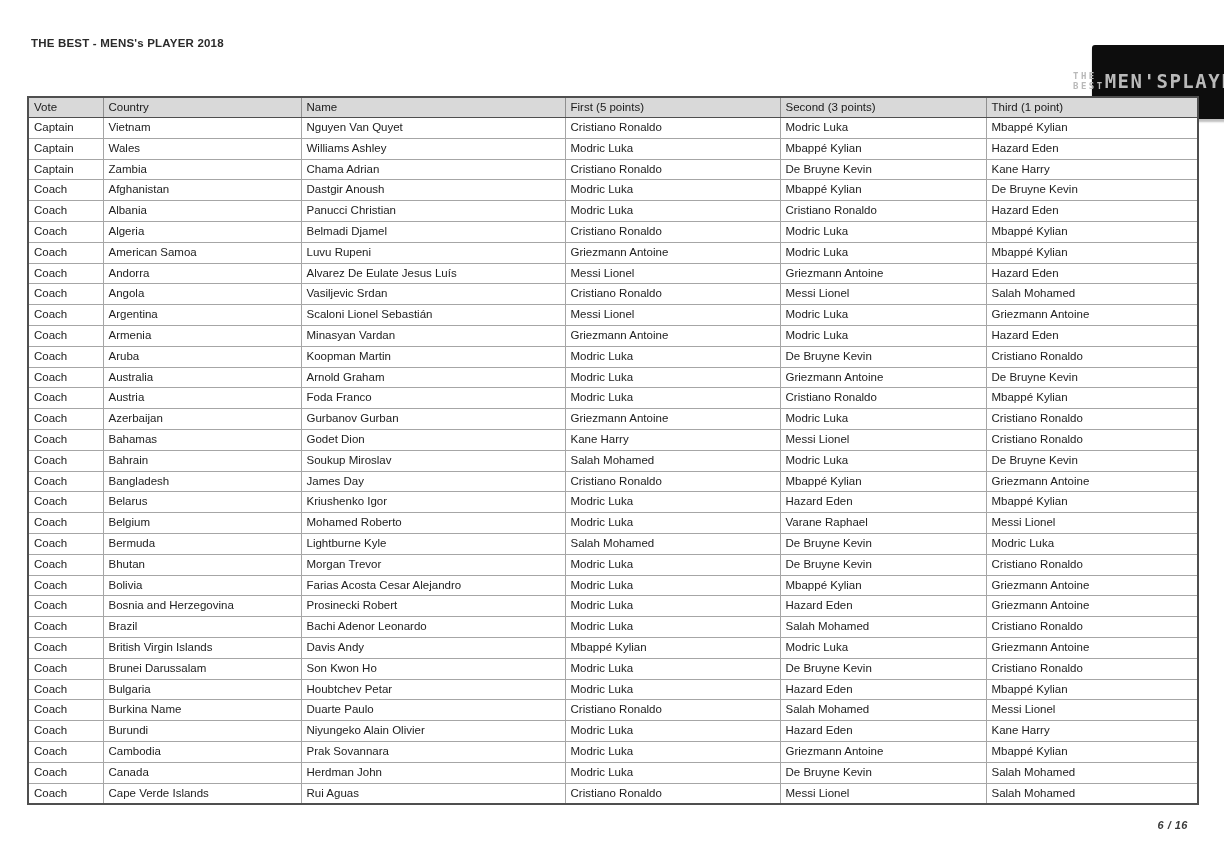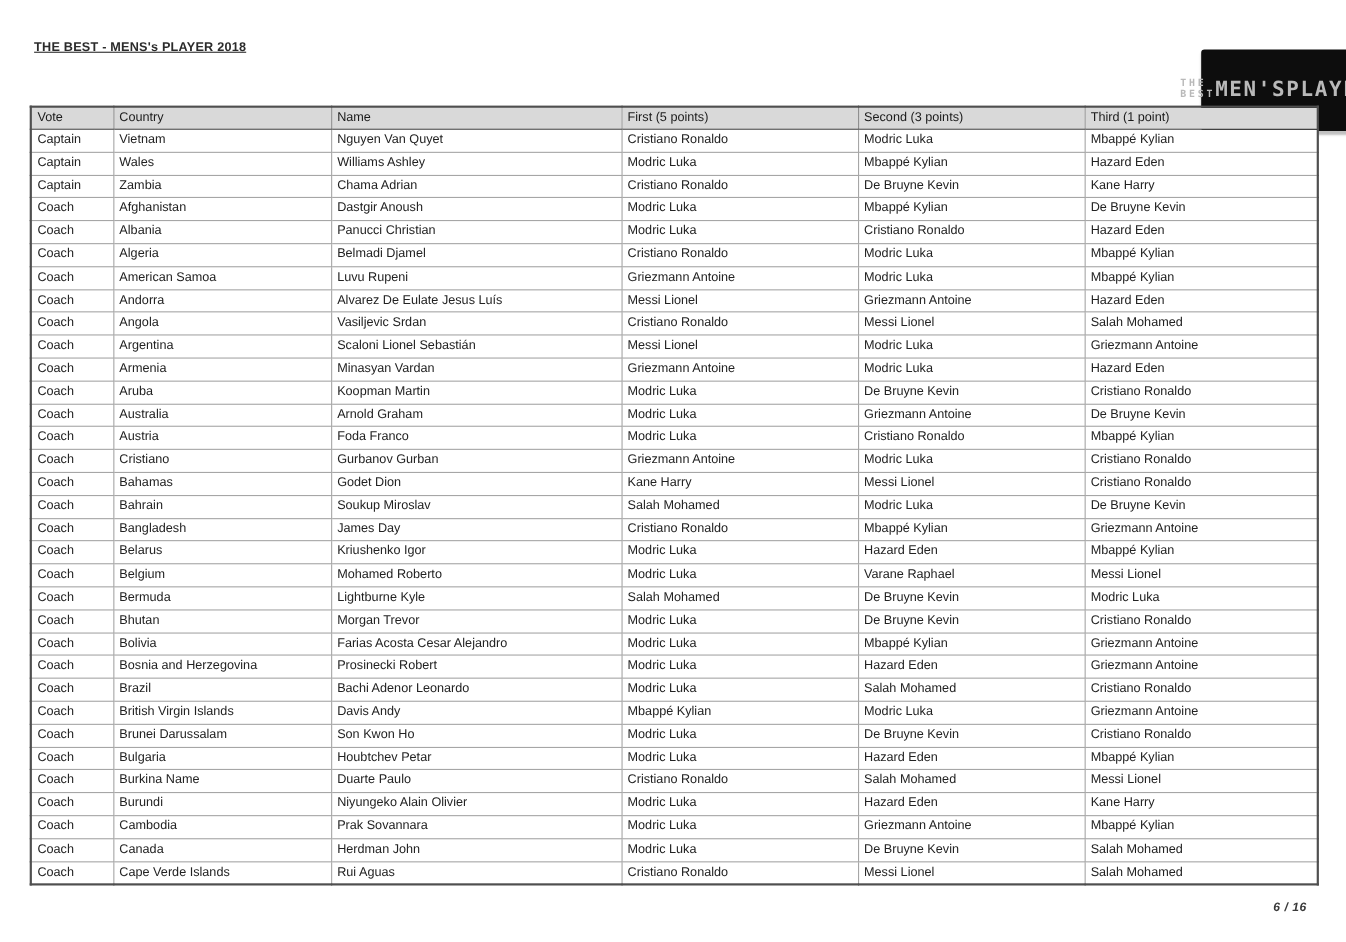--- a/index.html
+++ b/index.html
@@ -2,21 +2,21 @@
 <html style="--header-bg: #d9d9d9; --border-dark: #4f4f4f; --border-light: #a6a6a6; --logo-bg: #0d0d0d; --logo-text: #b9b9b9;"><head>
 <meta charset="utf-8">
 <style>
   html,body{margin:0;padding:0;}
   body{
     width:1224px;height:856px;position:relative;background:#ffffff;
     font-family:"Liberation Sans", sans-serif;color:#1f1f1f;overflow:hidden;
   }
   .doc-title{
     position:absolute;left:31px;top:37px;
-    font-size:11.5px;font-weight:bold;color:#2b2b2b;letter-spacing:.2px;text-decoration:underline;
+    font-size:11.5px;font-weight:bold;color:#2b2b2b;letter-spacing:.2px;
   }
   .logo{
     position:absolute;left:1092px;top:13px;width:136px;height:74px;
     background:var(--logo-bg,#0d0d0d);border-radius:3px;
     box-shadow:0 3px 2px rgba(0,0,0,.25);
     display:flex;flex-direction:row;align-items:center;justify-content:center;
     color:var(--logo-text,#b9b9b9);user-select:none;margin-top:32px;
   }
   .logo .top-line{
     font-size:9px;font-weight:bold;letter-spacing:2.5px;
@@ -188,21 +188,21 @@
         <tr>
           <td>Coach</td>
           <td>Austria</td>
           <td>Foda Franco</td>
           <td>Modric Luka</td>
           <td>Cristiano Ronaldo</td>
           <td>Mbappé Kylian</td>
         </tr>
         <tr>
           <td>Coach</td>
-          <td>Cristiano</td>
+          <td>Azerbaijan</td>
           <td>Gurbanov Gurban</td>
           <td>Griezmann Antoine</td>
           <td>Modric Luka</td>
           <td>Cristiano Ronaldo</td>
         </tr>
         <tr>
           <td>Coach</td>
           <td>Bahamas</td>
           <td>Godet Dion</td>
           <td>Kane Harry</td>

